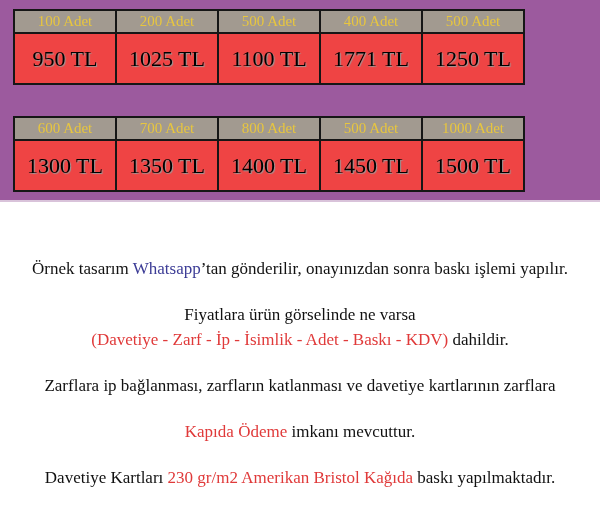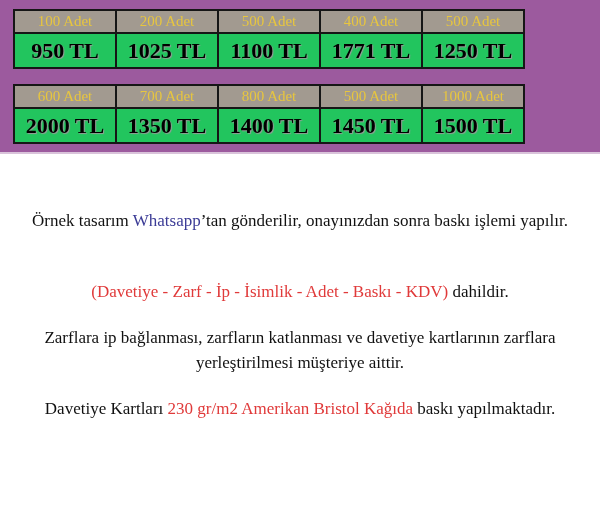--- a/index.html
+++ b/index.html
@@ -19,41 +19,41 @@
     padding: 9px 13px 8px 13px;
     border-bottom: 2px solid #d9c3da;
   }
   table.price-table {
     width: 512px;
     border-collapse: collapse;
     table-layout: fixed;
     background: #ffffff;
   }
   table.price-table + table.price-table {
-    margin-top: 15px;
+    margin-top: 31px;
   }
   table.price-table th {
     background: #a29a90;
     color: #e8c63e;
     font-weight: normal;
     font-size: 15px;
     height: 21px;
     border: 2px solid #161616;
     text-align: center;
     padding: 0;
   }
   table.price-table td {
-    background: #22c55e;
+    background: #ef4444;
     color: #000000;
-    font-weight: bold;
+    font-weight: normal;
     font-size: 22px;
     height: 33px;
     border: 2px solid #161616;
     text-align: center;
-    padding: 0;
+    padding: 8px;
     text-shadow: 1px 1px 1px #9a9a9a;
   }
   .content {
     padding-top: 54px;
     text-align: center;
     font-size: 17px;
     line-height: 25px;
   }
   .content p {
     margin: 0 0 21px 0;
@@ -93,45 +93,47 @@
       <tr>
         <th>600 Adet</th>
         <th>700 Adet</th>
         <th>800 Adet</th>
         <th>500 Adet</th>
         <th>1000 Adet</th>
       </tr>
     </thead>
     <tbody>
       <tr>
-        <td>2000 TL</td>
+        <td>1300 TL</td>
         <td>1350 TL</td>
         <td>1400 TL</td>
         <td>1450 TL</td>
         <td>1500 TL</td>
       </tr>
     </tbody>
   </table>
 
 </div>
 
 <div class="content">
 
   <p>
     <span>Örnek tasarım </span><span class="whatsapp">Whatsapp</span><span>’tan gönderilir, onayınızdan sonra baskı işlemi yapılır.</span>
   </p>
 
   <p>
-    <br>
+    <span>Fiyatlara ürün görselinde ne varsa</span><br>
     <span class="red">(Davetiye - Zarf - İp - İsimlik - Adet - Baskı - KDV)</span><span> dahildir.</span>
   </p>
 
   <p>
     <span>Zarflara ip bağlanması, zarfların katlanması ve davetiye kartlarının zarflara</span><br>
-    <span>yerleştirilmesi müşteriye aittir.</span>
   </p>
 
+  <p>
+    <span class="red">Kapıda Ödeme</span><span> imkanı mevcuttur.</span>
+  </p>
 
   <p>
     <span>Davetiye Kartları </span><span class="red">230 gr/m2 Amerikan Bristol Kağıda</span><span> baskı yapılmaktadır.</span><br>
   </p>
 
 </div>
 
 </body></html>

